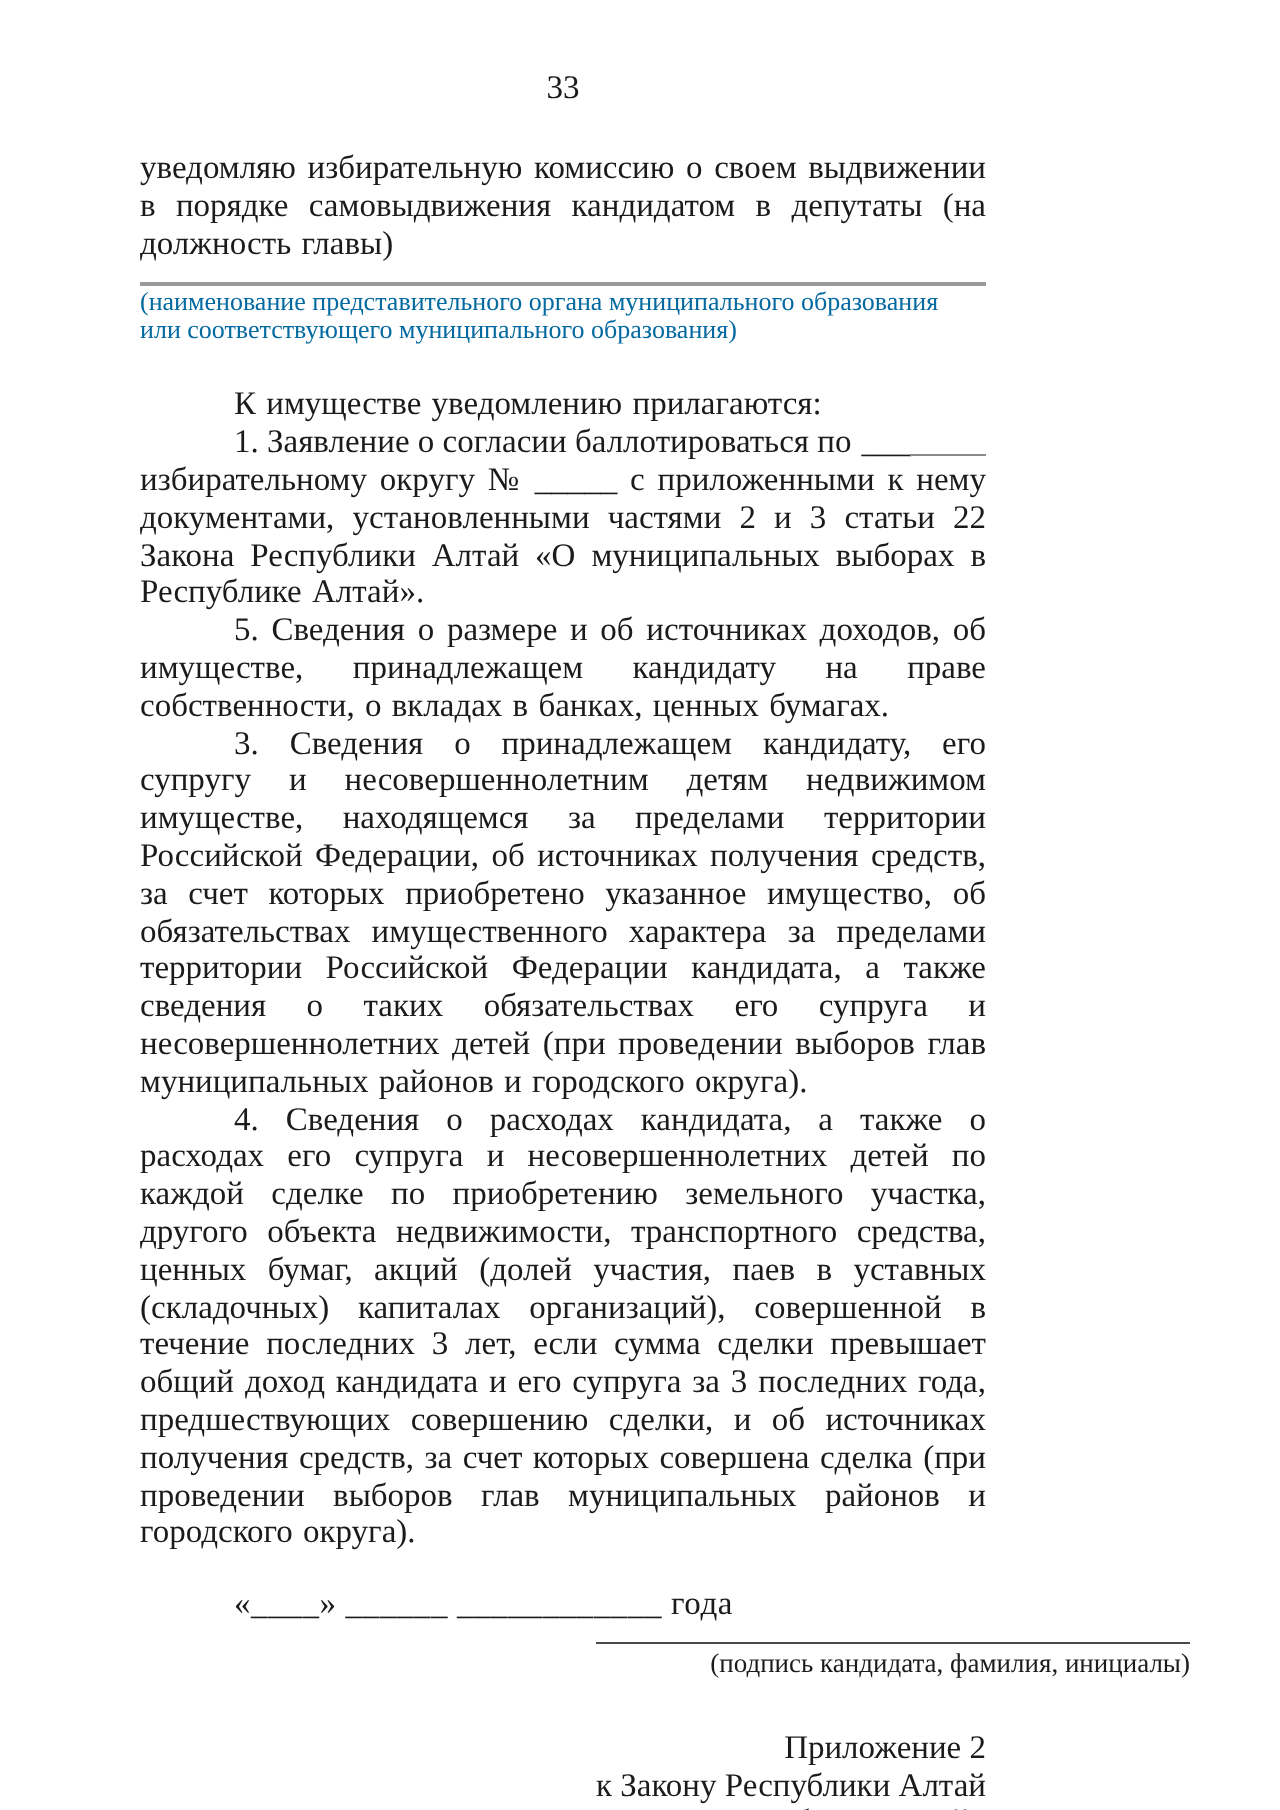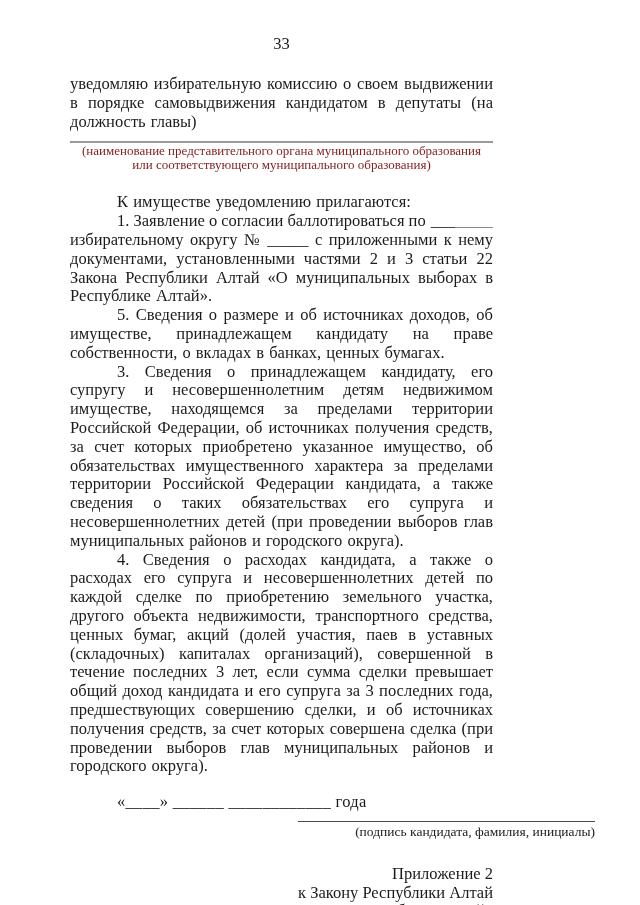--- a/index.html
+++ b/index.html
@@ -32,22 +32,21 @@
 
   
   .org-field { margin-top: 10px; margin-bottom: 22px; }
   .org-field-rule {
     border: 0; border-top: 2px solid #9a9a9a;
     margin: 0 0 1px 0;
   }
   .field-caption {
     font-size: 13px;
     line-height: 13.5px;
-    text-align: center;
-    color: #7f1d1d;
+    color: #0369a1;
   }
 
   
   .fill-row {
     display: flex;
     align-items: flex-end;
     padding-left: 47px;
     font-size: 16.5px;
     line-height: 18.8px;
   }

